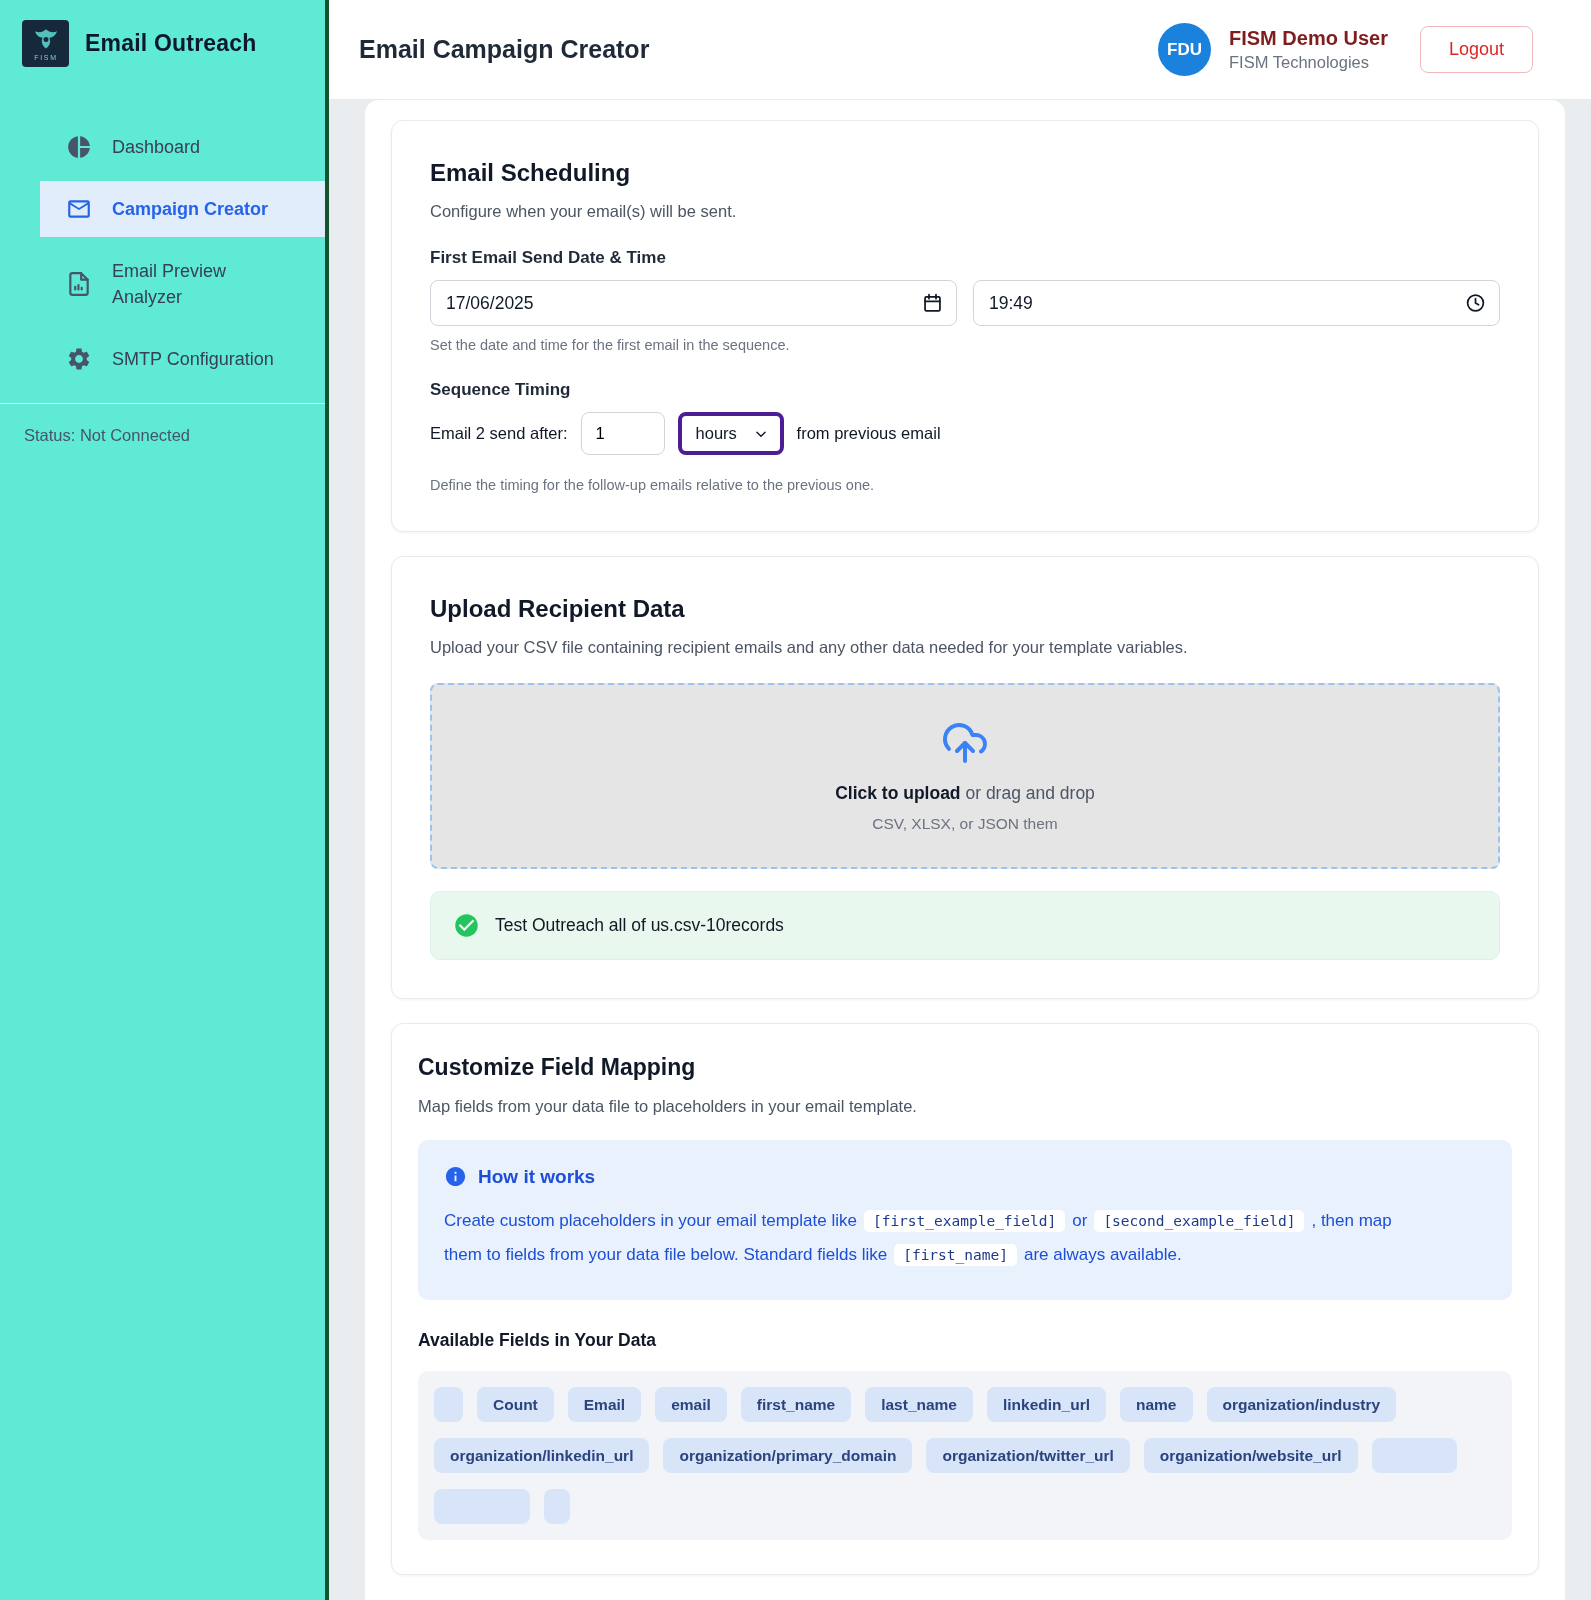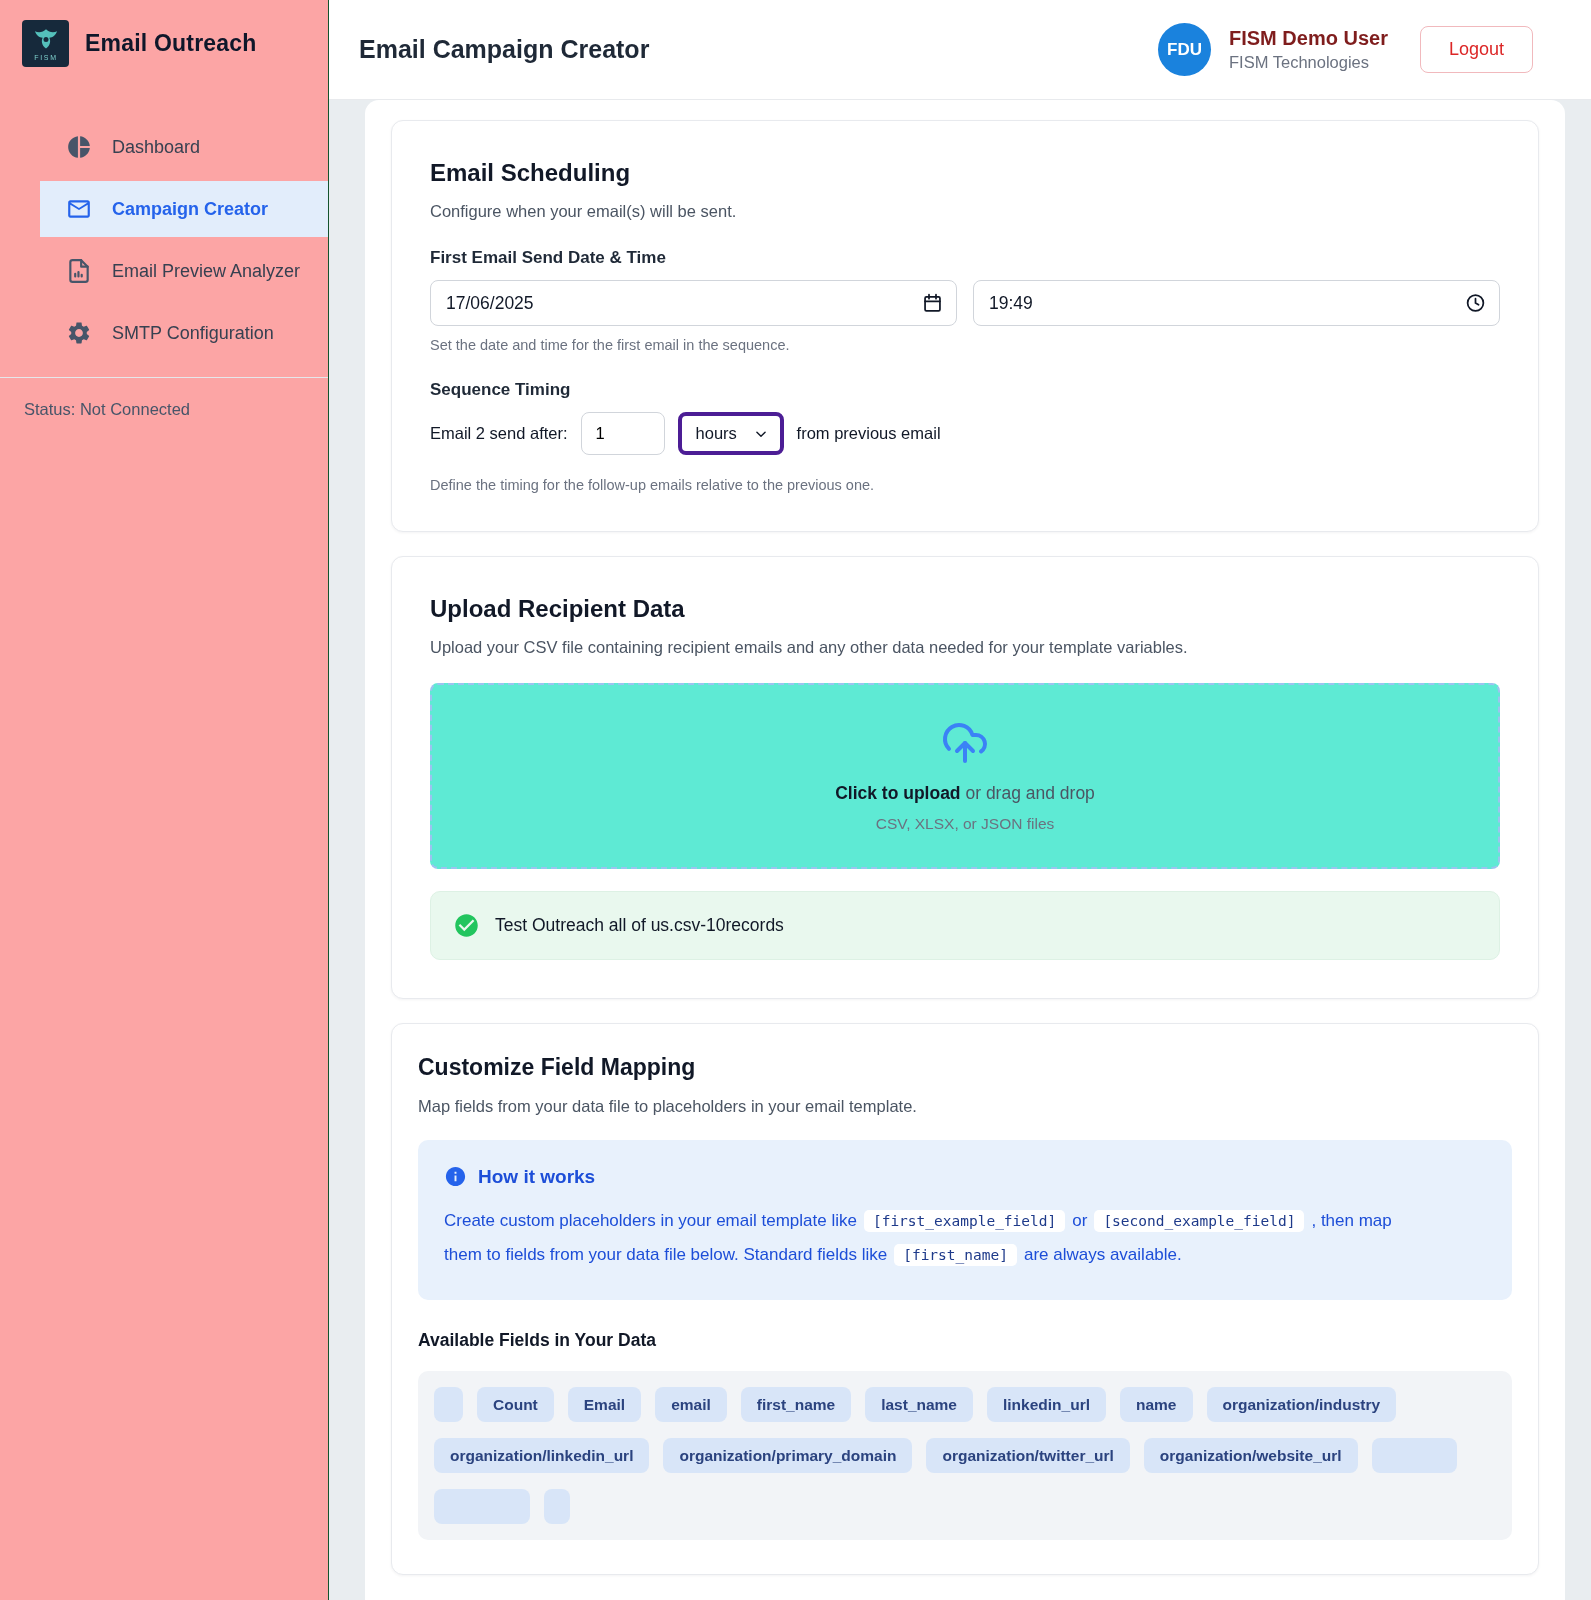--- a/index.html
+++ b/index.html
@@ -1,21 +1,21 @@
 <!DOCTYPE html>
 <html><head>
 <meta charset="utf-8">
 <style>
   * { margin:0; padding:0; box-sizing:border-box; }
   html,body { width:1591px; height:1600px; overflow:hidden; background:#fff;
     font-family:"Liberation Sans", sans-serif; color:#111827; }
 
   
   .sidebar { position:absolute; left:0; top:0; width:329px; height:1600px;
-    background:#fca5a5; border-right:1px solid #14532d; z-index:5; }
+    background:#5eead4; border-right:4px solid #14532d; z-index:5; }
   .brand { display:flex; align-items:center; gap:16px; padding:20px 22px 18px 22px; }
   .brand-logo { width:47px; height:47px; background:#16293b; border-radius:4px;
     display:flex; align-items:center; justify-content:center; flex:none; }
   .brand-title { font-size:23px; font-weight:700; color:#0f172a; letter-spacing:.2px; }
   .nav { margin-top:34px;padding-left:40px; }
   .nav-item { display:flex; align-items:center; gap:20px; padding:15px 26px;
     font-size:18px; color:#374151; cursor:pointer; }
   .nav-item + .nav-item { margin-top:6px; }
   .nav-item .nicon { width:26px; height:26px; flex:none; }
   .nav-item.active { background:#e2edfb; color:#2563eb; font-weight:600; }
@@ -61,21 +61,21 @@
 
   .seq-row { display:flex; align-items:center; gap:13px; margin-top:5px; font-size:16.5px; color:#111827; }
   .seq-num { width:84px; height:43px; border:1px solid #d1d5db; border-radius:8px;
     padding:0 14px; font-size:16.5px; font-family:"Liberation Sans", sans-serif; }
   .seq-select { width:106px; height:43px; border:4px solid #4c1d95; border-radius:8px;
     display:flex; align-items:center; justify-content:space-between; padding:0 12px 0 14px;
     font-size:16.5px; cursor:pointer; background:#fff; }
   .seq-help { margin-top:22px; }
 
   
-  .dropzone { margin-top:26px; border:2px dashed #9cc3f0; background:#5eead4; border-radius:8px;
+  .dropzone { margin-top:26px; border:2px dashed #9cc3f0; background:#e5e5e5; border-radius:8px;
     height:186px; display:flex; flex-direction:column; align-items:center; justify-content:center;
     cursor:pointer; }
   .dz-line1 { margin-top:16px; font-size:17.5px; color:#4b5563; }
   .dz-line1 b { color:#111827; font-weight:700; }
   .dz-line2 { margin-top:11px; font-size:15.5px; color:#6b7280; }
   .success-banner { margin-top:22px; background:#e9f8ee; border:1px solid #ddf1e4; border-radius:10px;
     padding:20px 22px; display:flex; align-items:center; gap:15px; }
   .success-text { font-size:17.5px; color:#111827; }
 
   
@@ -209,21 +209,21 @@
       <div class="dropzone">
         <svg width="48" height="48" viewBox="0 0 24 24" fill="none" stroke="#3b82f6" stroke-width="2" stroke-linecap="round" stroke-linejoin="round">
           <path d="M4 14.9A7 7 0 1 1 15.71 8h1.79a4.5 4.5 0 0 1 2.5 8.24"></path>
           <path d="M12 12v9"></path>
           <path d="m16 16-4-4-4 4"></path>
         </svg>
         <div class="dz-line1">
           <b>Click to upload</b>
           <span>or drag and drop</span>
         </div>
-        <div class="dz-line2">CSV, XLSX, or JSON files</div>
+        <div class="dz-line2">CSV, XLSX, or JSON them</div>
       </div>
 
       <div class="success-banner">
         <svg width="27" height="27" viewBox="0 0 24 24">
           <path fill="#22c55e" d="M12 2C6.48 2 2 6.48 2 12s4.48 10 10 10 10-4.48 10-10S17.52 2 12 2zm-2 15-5-5 1.41-1.41L10 14.17l7.59-7.59L19 8l-9 9z"></path>
         </svg>
         <span class="success-text">Test Outreach all of us.csv-10records</span>
       </div>
     </section>
 

